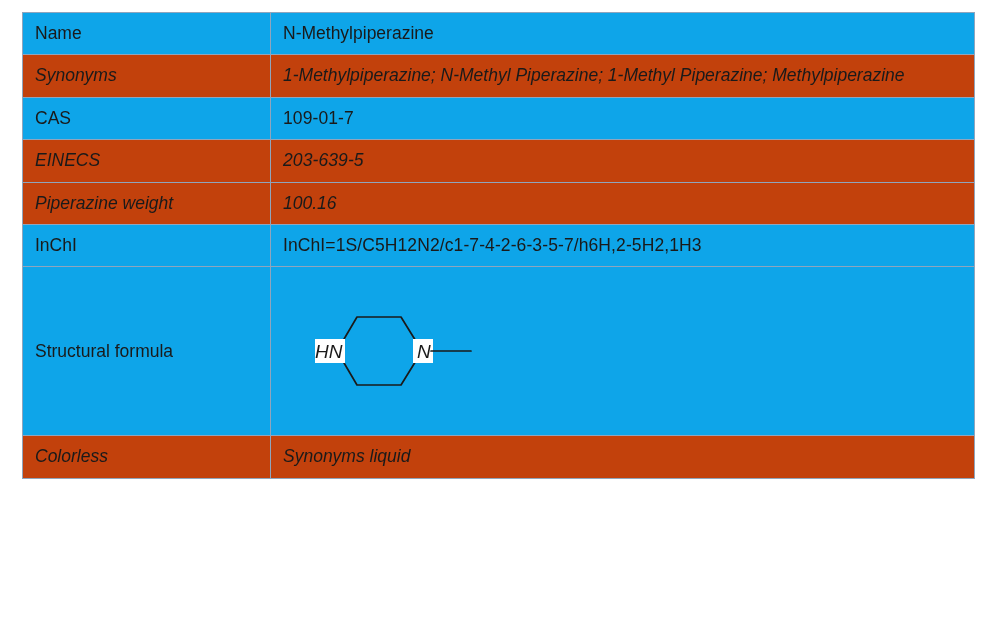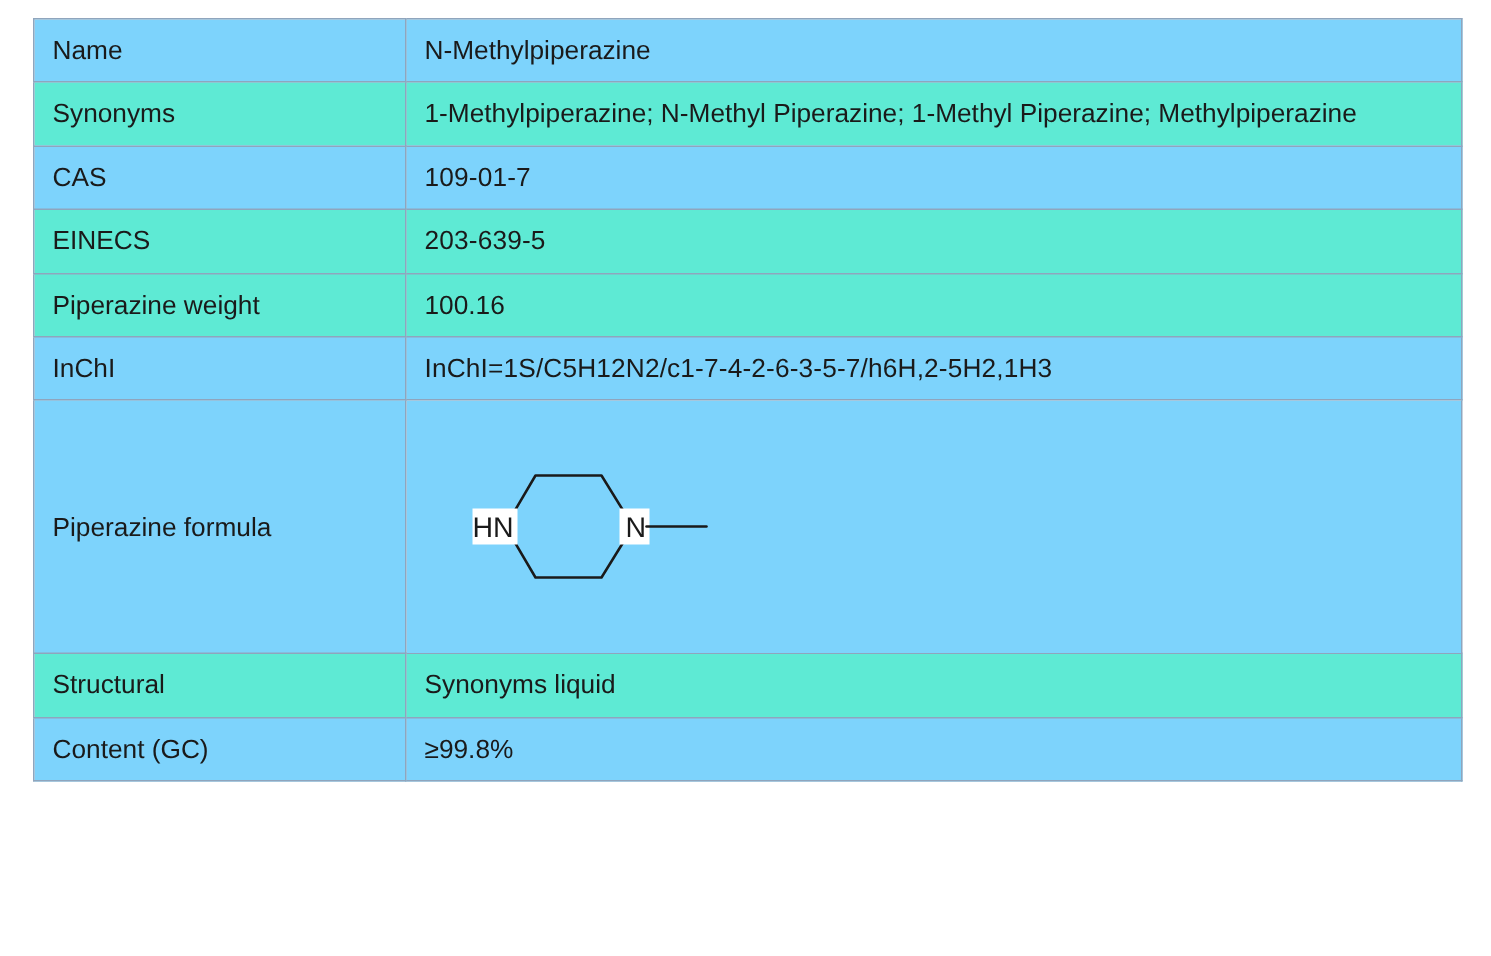--- a/index.html
+++ b/index.html
@@ -30,24 +30,25 @@
   table.props td {
     border: 1px solid #8fa5bd;
     padding: 8px 12px;
     vertical-align: middle;
     line-height: 1.45;
   }
   col.label-col { width: 248px; }
   col.value-col { width: 704px; }
 
   tr.alt td {
-    background: #5eead4;
+    background: #c2410c;
+    font-style: italic;
   }
   tr.plain td {
-    background: #7dd3fc;
+    background: #0ea5e9;
   }
   td.label {
     padding-left: 14px;
   }
   td.value {
     padding-left: 14px;
   }
   .sub {
     font-size: 12.5px;
     vertical-align: -0.28em;
@@ -58,20 +59,21 @@
   }
   .struct-cell {
     padding: 0 !important;
     height: 152px;
     position: relative;
   }
   .struct-wrap {
     position: relative;
     width: 100%;
     height: 152px;
+    font-style: italic;
   }
   .struct-svg {
     position: absolute;
     left: 18px;
     top: 6px;
   }
   .mono-txt {
     letter-spacing: 0.1px;
   }
 </style>
@@ -113,45 +115,41 @@
         <td class="value">100.16</td>
       </tr>
 
       <tr class="plain">
         <td class="label">InChI</td>
         <td class="value mono-txt">InChI=1S/C5H12N2/c1-7-4-2-6-3-5-7/h6H,2-5H2,1H3</td>
       </tr>
 
 
       <tr class="plain">
-        <td class="label struct-label">Piperazine formula</td>
+        <td class="label struct-label">Structural formula</td>
         <td class="value struct-cell">
           <div class="struct-wrap">
             <svg class="struct-svg" width="260" height="140" viewBox="0 0 260 140">
 
               <polyline points="48,70 68,36 112,36 133,70 112,104 68,104 48,70" fill="none" stroke="#1a1a1a" stroke-width="1.7" stroke-linejoin="round" stroke-linecap="round"></polyline>
 
               <rect x="26" y="58" width="30" height="24" fill="#ffffff"></rect>
 
               <rect x="124" y="58" width="20" height="24" fill="#ffffff"></rect>
 
               <line x1="142" y1="70" x2="182" y2="70" stroke="#1a1a1a" stroke-width="1.7" stroke-linecap="round"></line>
               <text x="26" y="77" font-family="Liberation Sans, sans-serif" font-size="19" fill="#1a1a1a">HN</text>
               <text x="128" y="77" font-family="Liberation Sans, sans-serif" font-size="19" fill="#1a1a1a">N</text>
             </svg>
           </div>
         </td>
       </tr>
 
       <tr class="alt">
-        <td class="label">Structural</td>
+        <td class="label">Colorless</td>
         <td class="value">Synonyms liquid</td>
       </tr>
 
-      <tr class="plain">
-        <td class="label">Content (GC)</td>
-        <td class="value">≥99.8%</td>
-      </tr>
 
     </tbody>
   </table>
 
 </div>
 
 </body></html>

